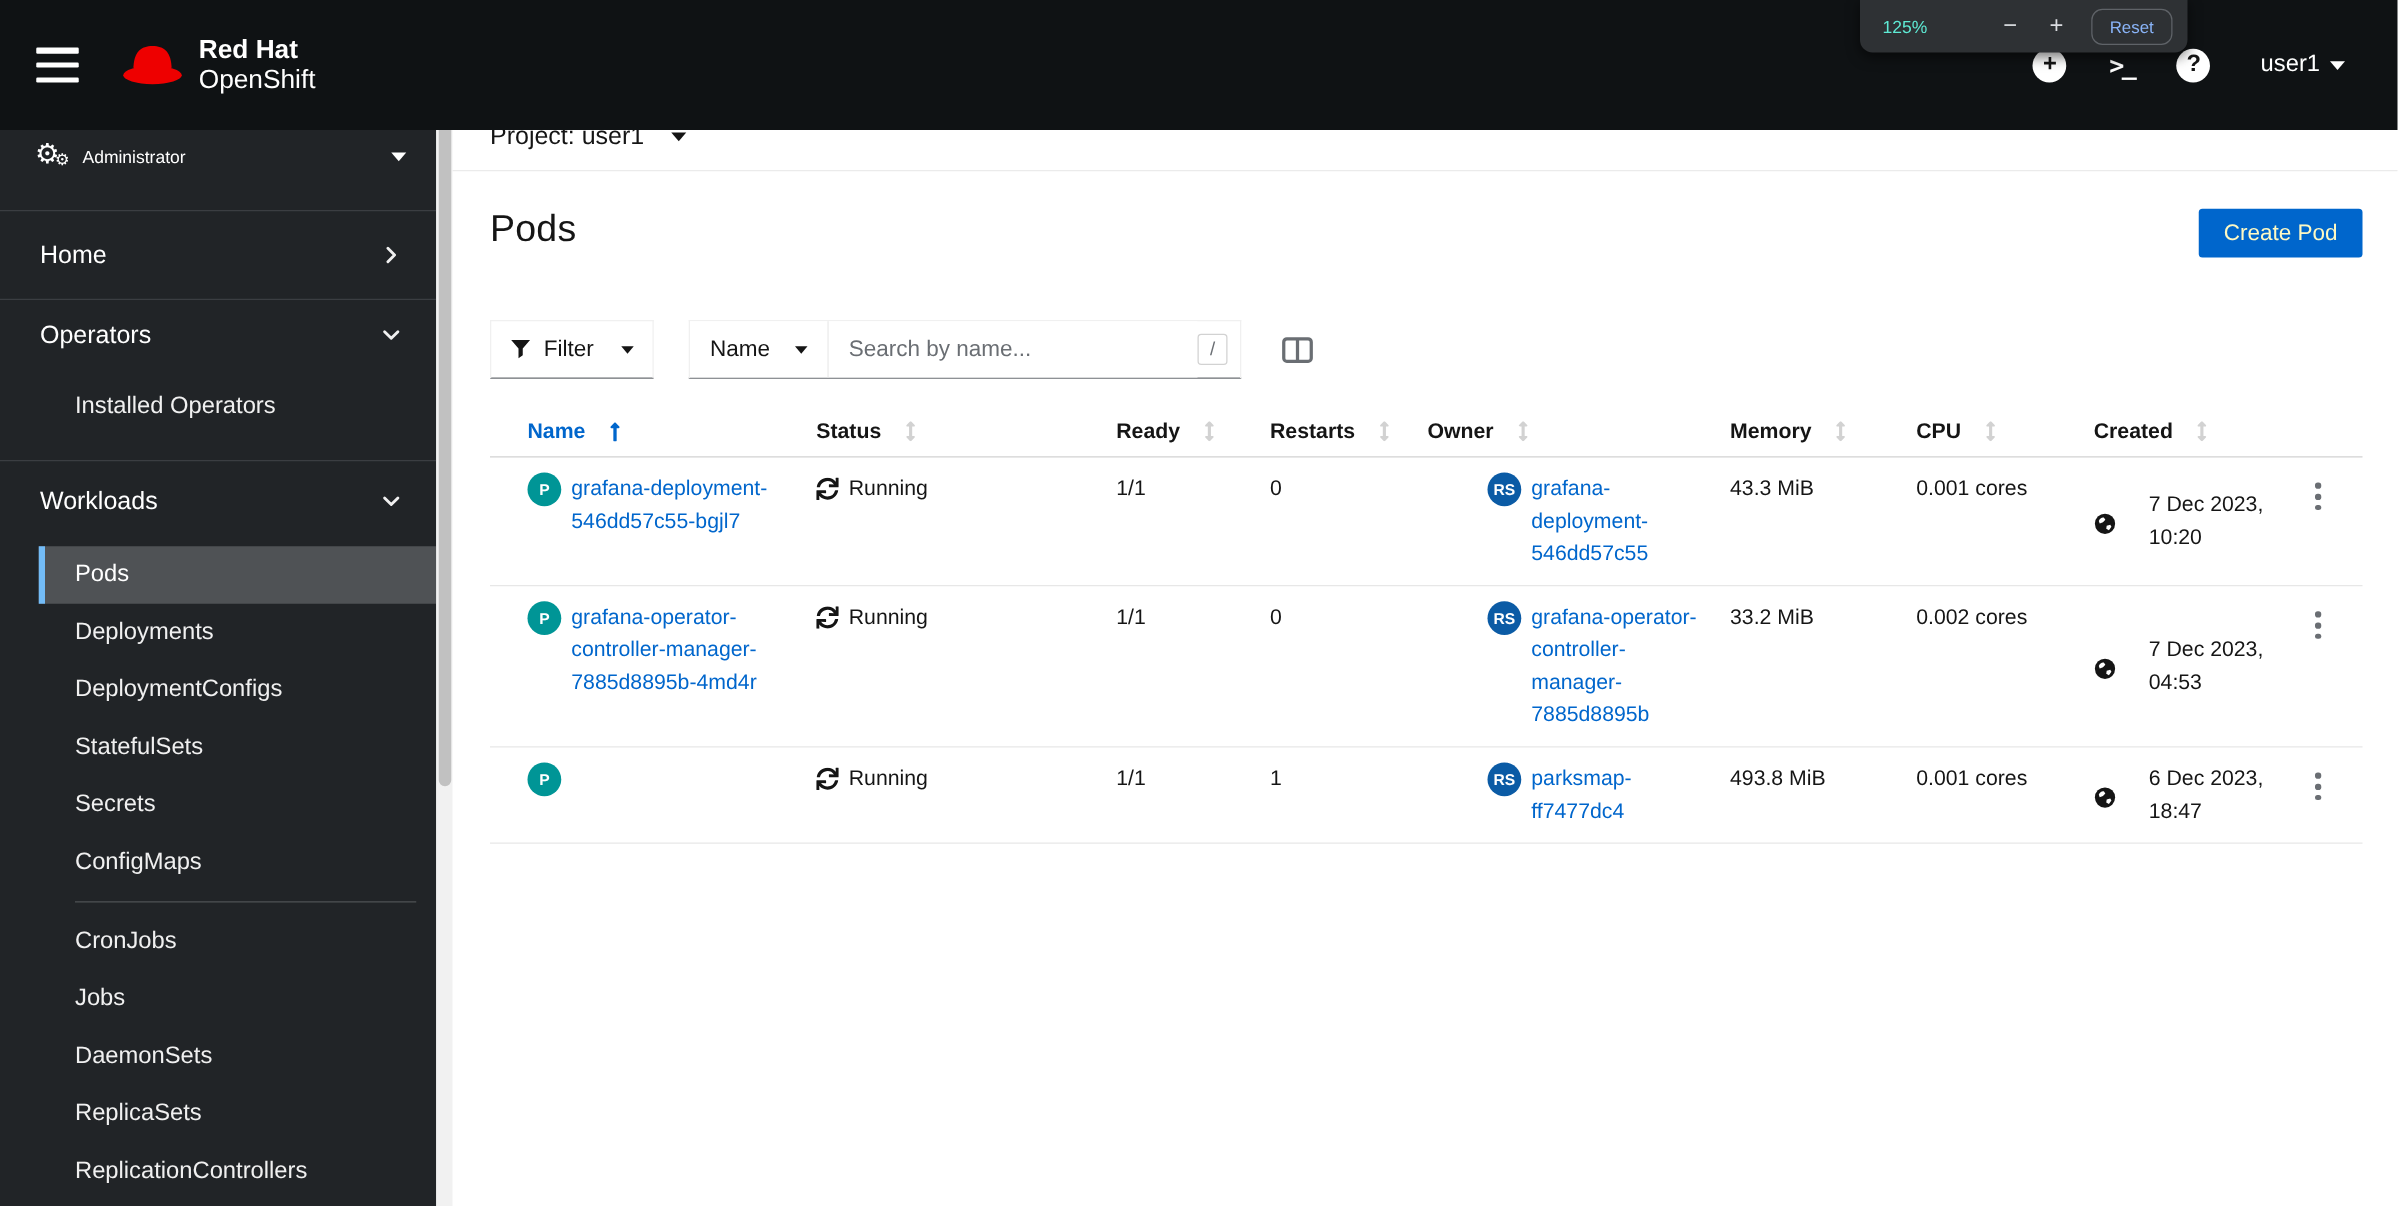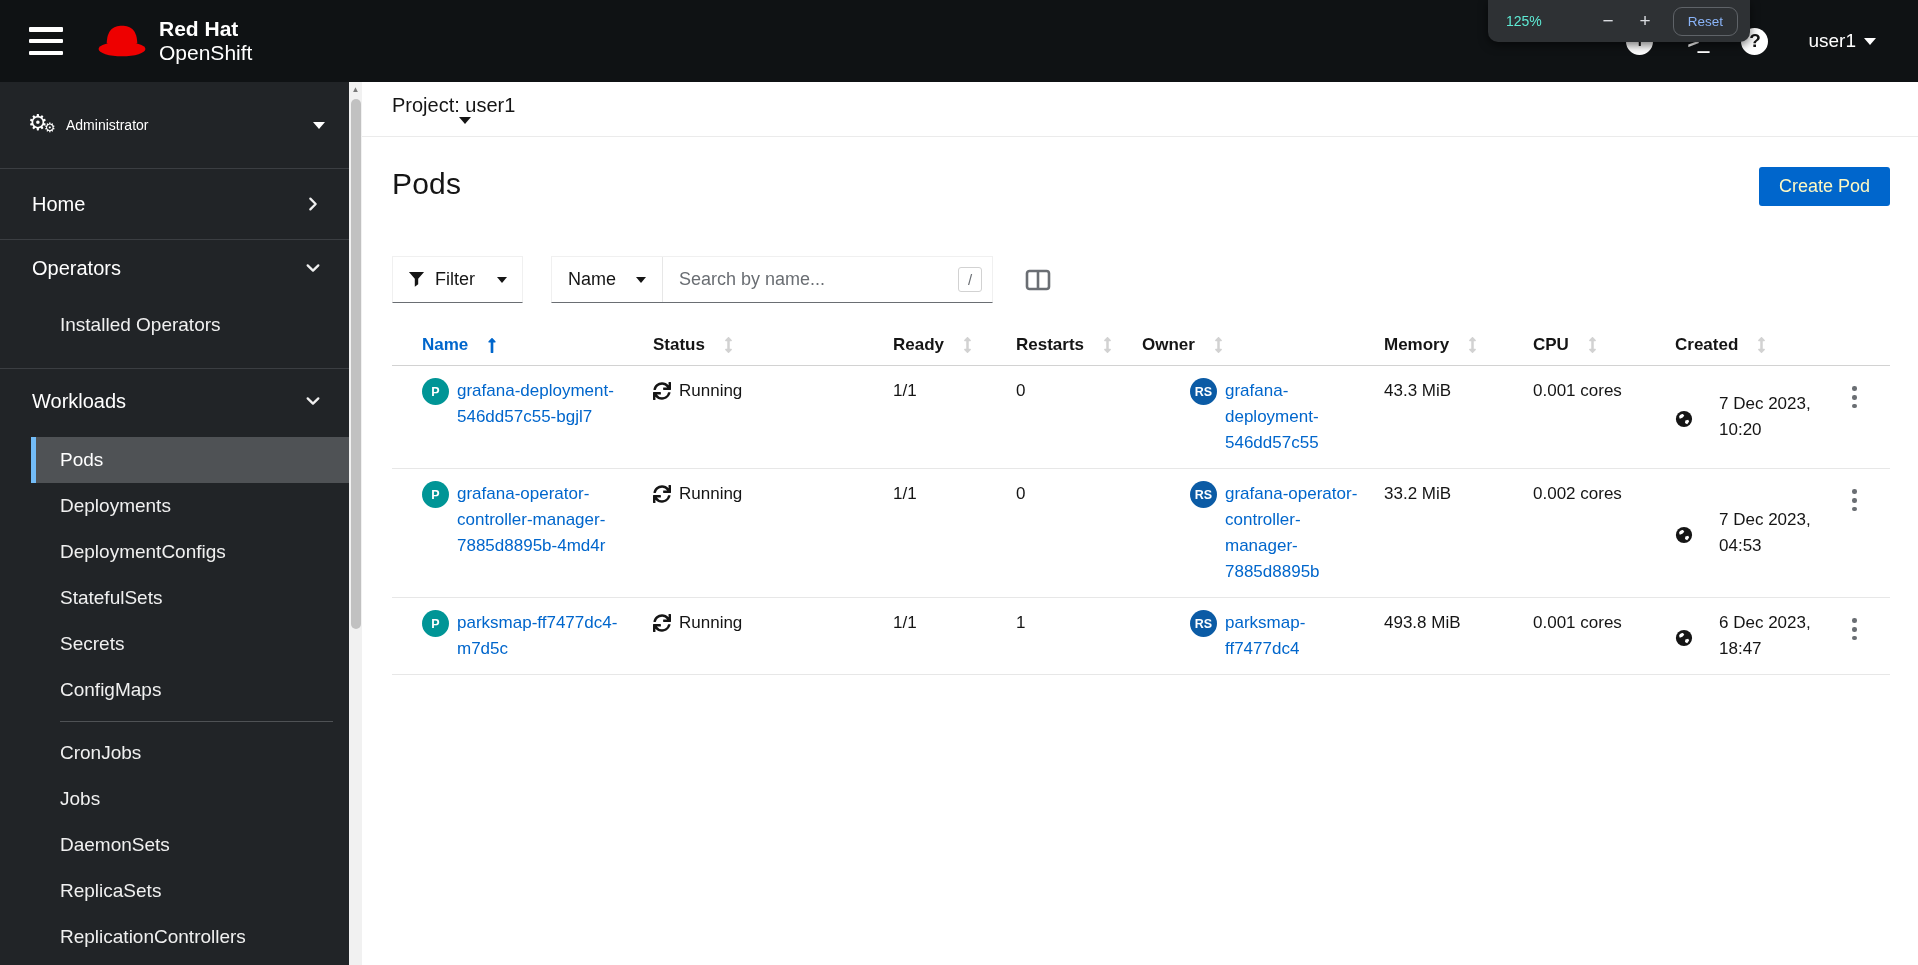--- a/index.html
+++ b/index.html
@@ -1,20 +1,20 @@
 <!DOCTYPE html>
 <html><head>
 <meta charset="utf-8">
 <style>
   * { margin:0; padding:0; box-sizing:border-box; }
   html,body { width:1918px; height:965px; overflow:hidden; background:#fff;
               font-family:"Liberation Sans", sans-serif; color:#151515; }
 
   
-  .masthead { position:absolute; top:0; left:0; width:1918px; height:82px;
+  .masthead { position:absolute; top:0; left:0; width:1918px; height:104px;
               background:#0f1214; display:flex; align-items:center; z-index:5; }
   .hamburger { width:34px; height:28px; margin-left:29px; background:none; border:none;
                display:flex; flex-direction:column; justify-content:space-between; cursor:pointer; }
   .hamburger span { display:block; height:4.5px; background:#fff; border-radius:1px; }
   .brand { display:flex; align-items:center; margin-left:32px; }
   .fedora { width:54px; height:40px; }
   .brand-text { margin-left:10px; color:#fff; font-size:21px; line-height:24px; }
   .brand-line1 { font-weight:bold; }
   .mast-right { margin-left:auto; display:flex; align-items:center; margin-right:42px; }
   .mast-icon-btn { background:none; border:none; cursor:pointer; margin-left:34px;
@@ -74,21 +74,21 @@
   .sb-up { position:absolute; top:0; left:0; width:13px; height:15px; background:#f1f1f1;
            border:none; color:#7a7a7a; font-size:8px; line-height:15px; text-align:center; cursor:pointer; padding:0; }
   .sb-thumb { position:absolute; top:17px; left:1.5px; width:10px; height:530px;
               background:#c1c1c1; border-radius:5px; cursor:grab; }
 
   
   .content { position:absolute; top:82px; left:362px; right:0; bottom:0; background:#fff; }
   .project-bar { height:55px; display:flex; align-items:center; padding-left:30px;
                  border-bottom:1px solid #ebebeb; }
   .project-toggle { background:none; border:none; font-size:20px; color:#151515;
-                    display:flex; align-items:center; cursor:pointer; padding:0; font-family:inherit;flex-direction:column; }
+                    display:flex; align-items:center; cursor:pointer; padding:0; font-family:inherit; }
   .project-toggle .caret-down { margin-left:22px; border-top-color:#151515; }
 
   .page-head { display:flex; align-items:flex-start; justify-content:space-between;
                padding:30px 28px 0 30px; }
   .page-title { font-size:30px; font-weight:500; letter-spacing:.2px; }
   .primary-btn { background:#0066cc; color:#fef9c3; border:none; border-radius:3px;
                  font-size:18px; padding:9px 20px; cursor:pointer; font-family:inherit; }
 
   
   .toolbar { display:flex; align-items:center; margin:50px 0 0 30px; height:47px; }
@@ -451,24 +451,20 @@
             <i></i>
             <i></i>
             <i></i>
           </button>
       </div>
     </div>
 
     <div class="trow">
       <div class="td cell-flex">
         <span class="res-badge badge-pod">P</span>
-        <span class="link-lines">
-          <a class="link">parksmap-ff7477dc4-</a>
-          <a class="link">m7d5c</a>
-        </span>
       </div>
       <div class="td status-cell">
         <span class="sync-ic">
           <svg width="18" height="18" viewBox="0 0 512 512">
               <path fill="#151515" d="M440.65 12.57l4 82.77A247.16 247.16 0 0 0 255.83 8C134.73 8 33.91 94.92 12.29 209.82A12 12 0 0 0 24.09 224h49.05a12 12 0 0 0 11.67-9.26 175.91 175.91 0 0 1 317-56.94l-101.46-4.86a12 12 0 0 0-12.57 12v47.41a12 12 0 0 0 12 12H500a12 12 0 0 0 12-12V12a12 12 0 0 0-12-12h-47.37a12 12 0 0 0-11.98 12.57zM255.83 432a175.61 175.61 0 0 1-146-77.8l101.8 4.87a12 12 0 0 0 12.57-12v-47.4a12 12 0 0 0-12-12H12a12 12 0 0 0-12 12V500a12 12 0 0 0 12 12h47.35a12 12 0 0 0 12-12.6l-4.15-82.57A247.17 247.17 0 0 0 255.83 504c121.11 0 221.93-86.92 243.55-201.82a12 12 0 0 0-11.8-14.18h-49.05a12 12 0 0 0-11.67 9.26A175.86 175.86 0 0 1 255.83 432z"></path>
             </svg>
         </span>
         <span>Running</span>
       </div>
       <div class="td">1/1</div>

